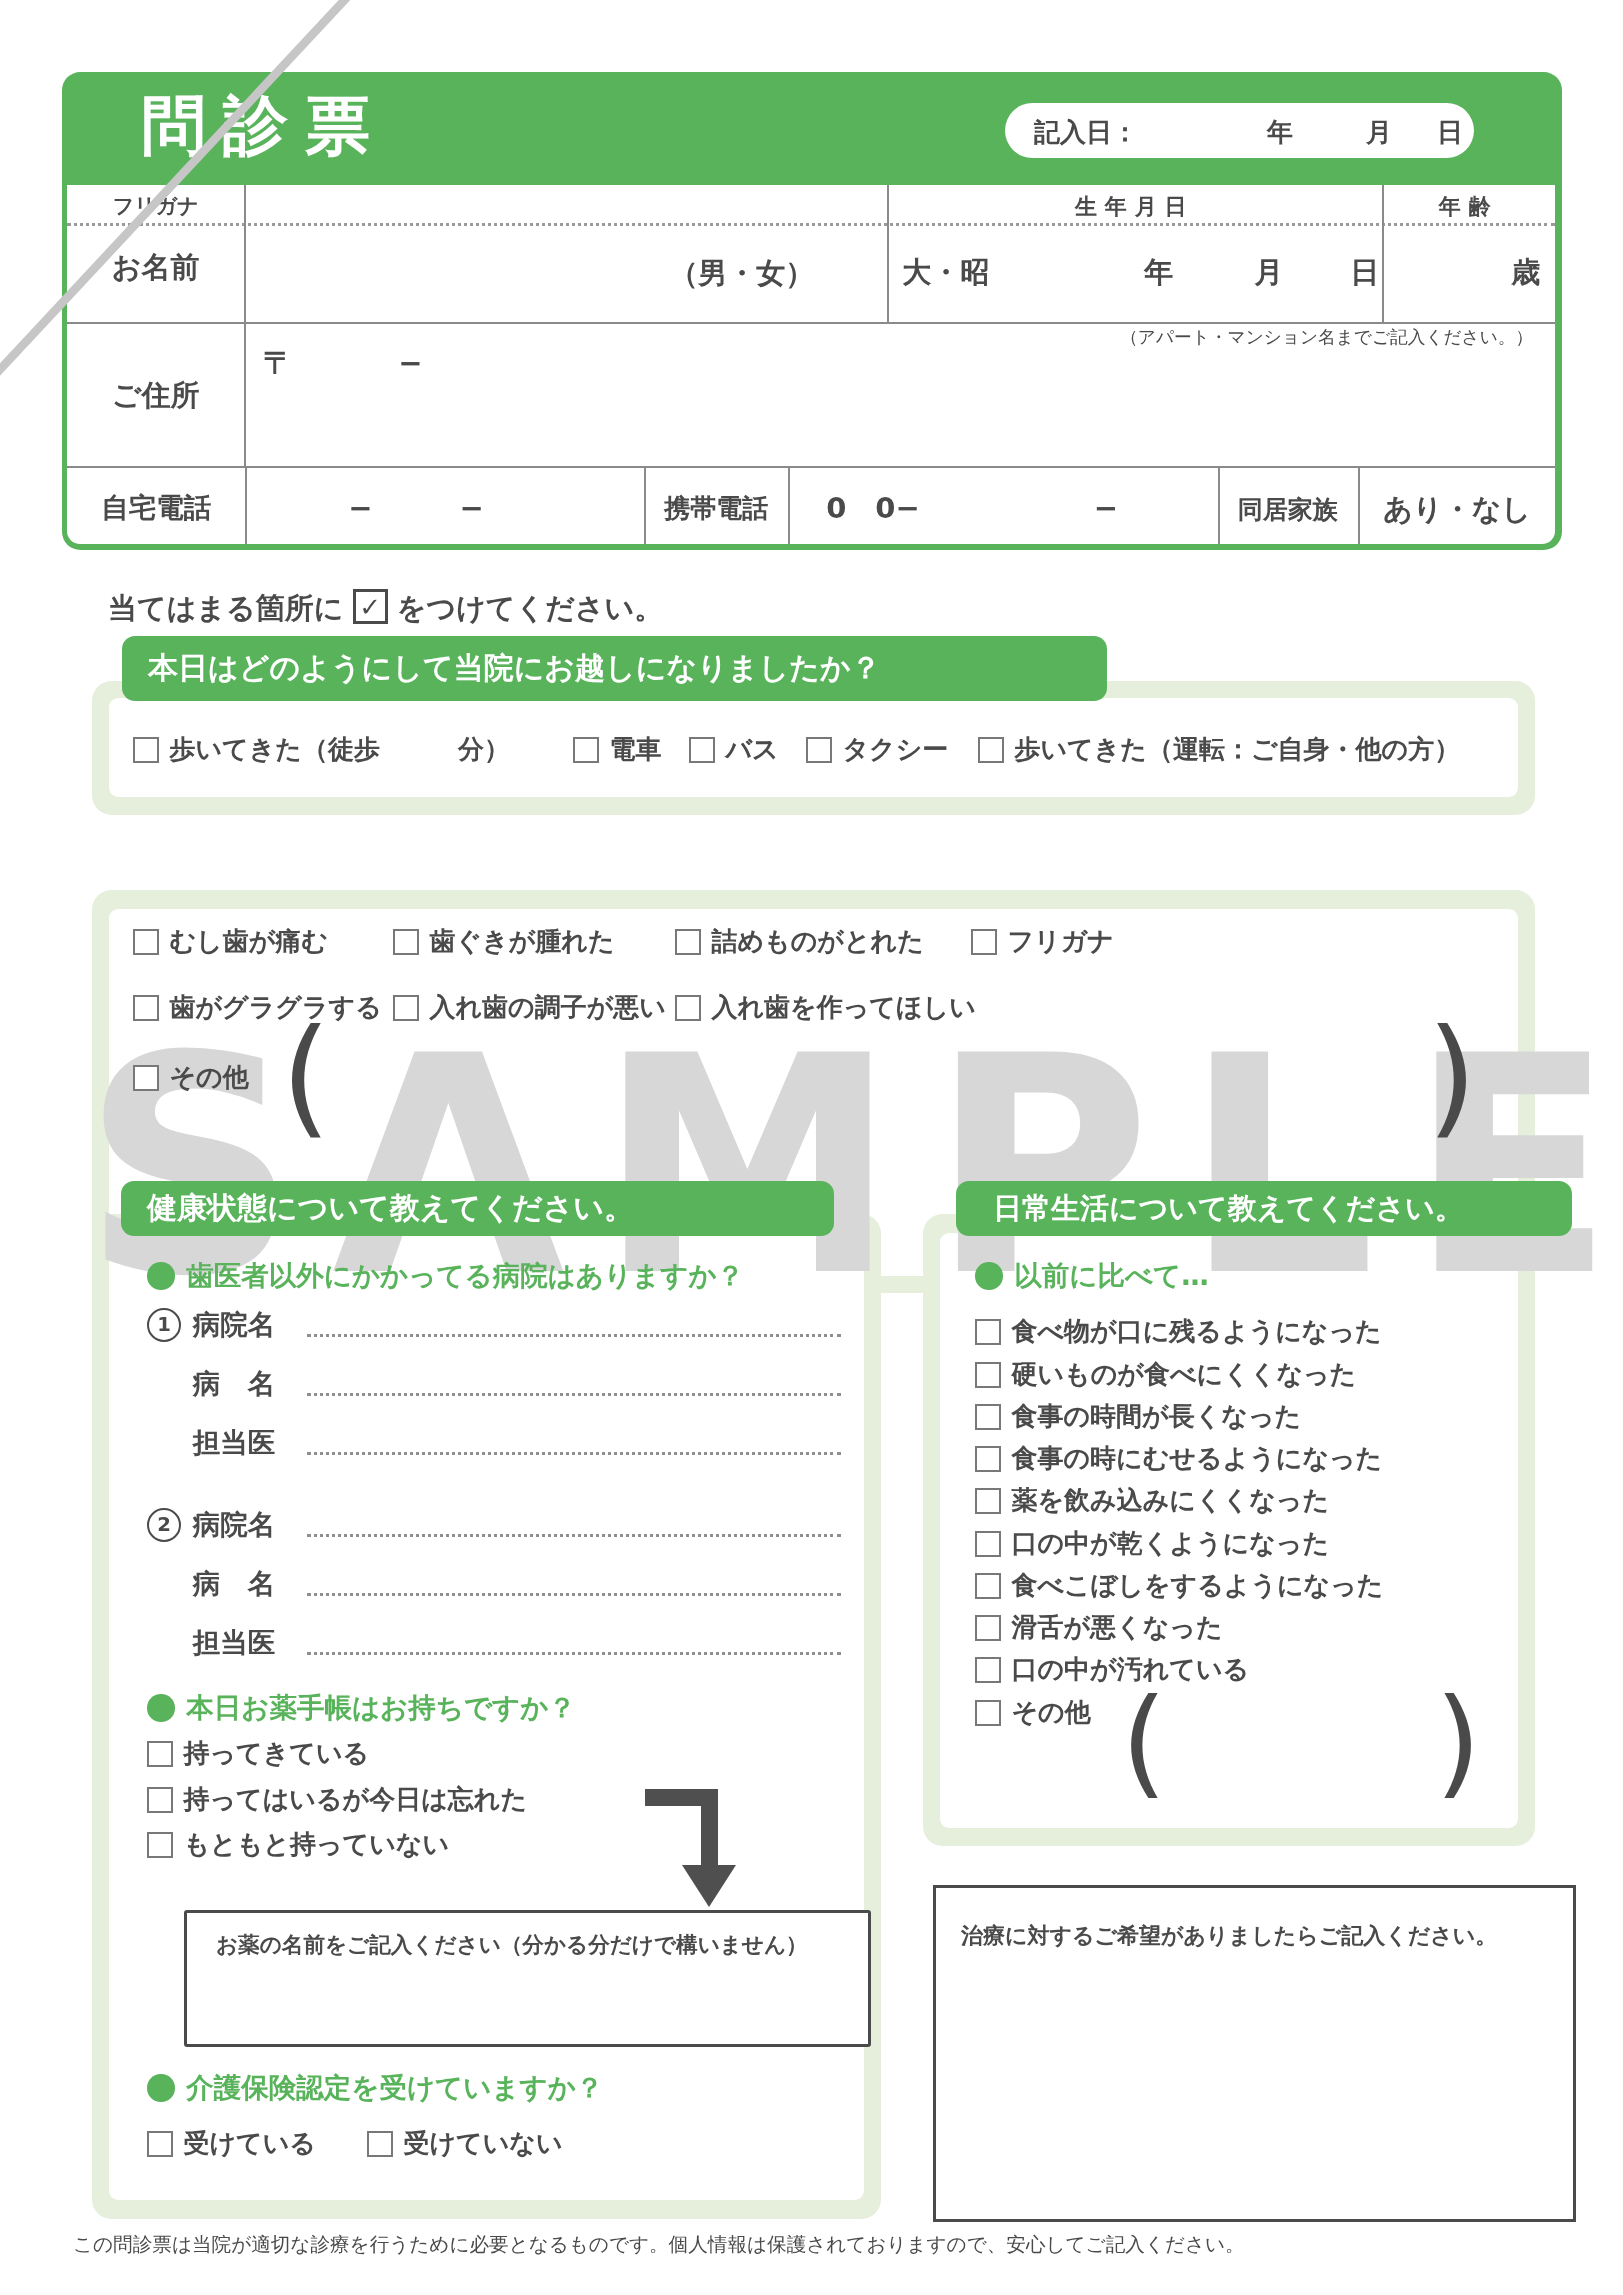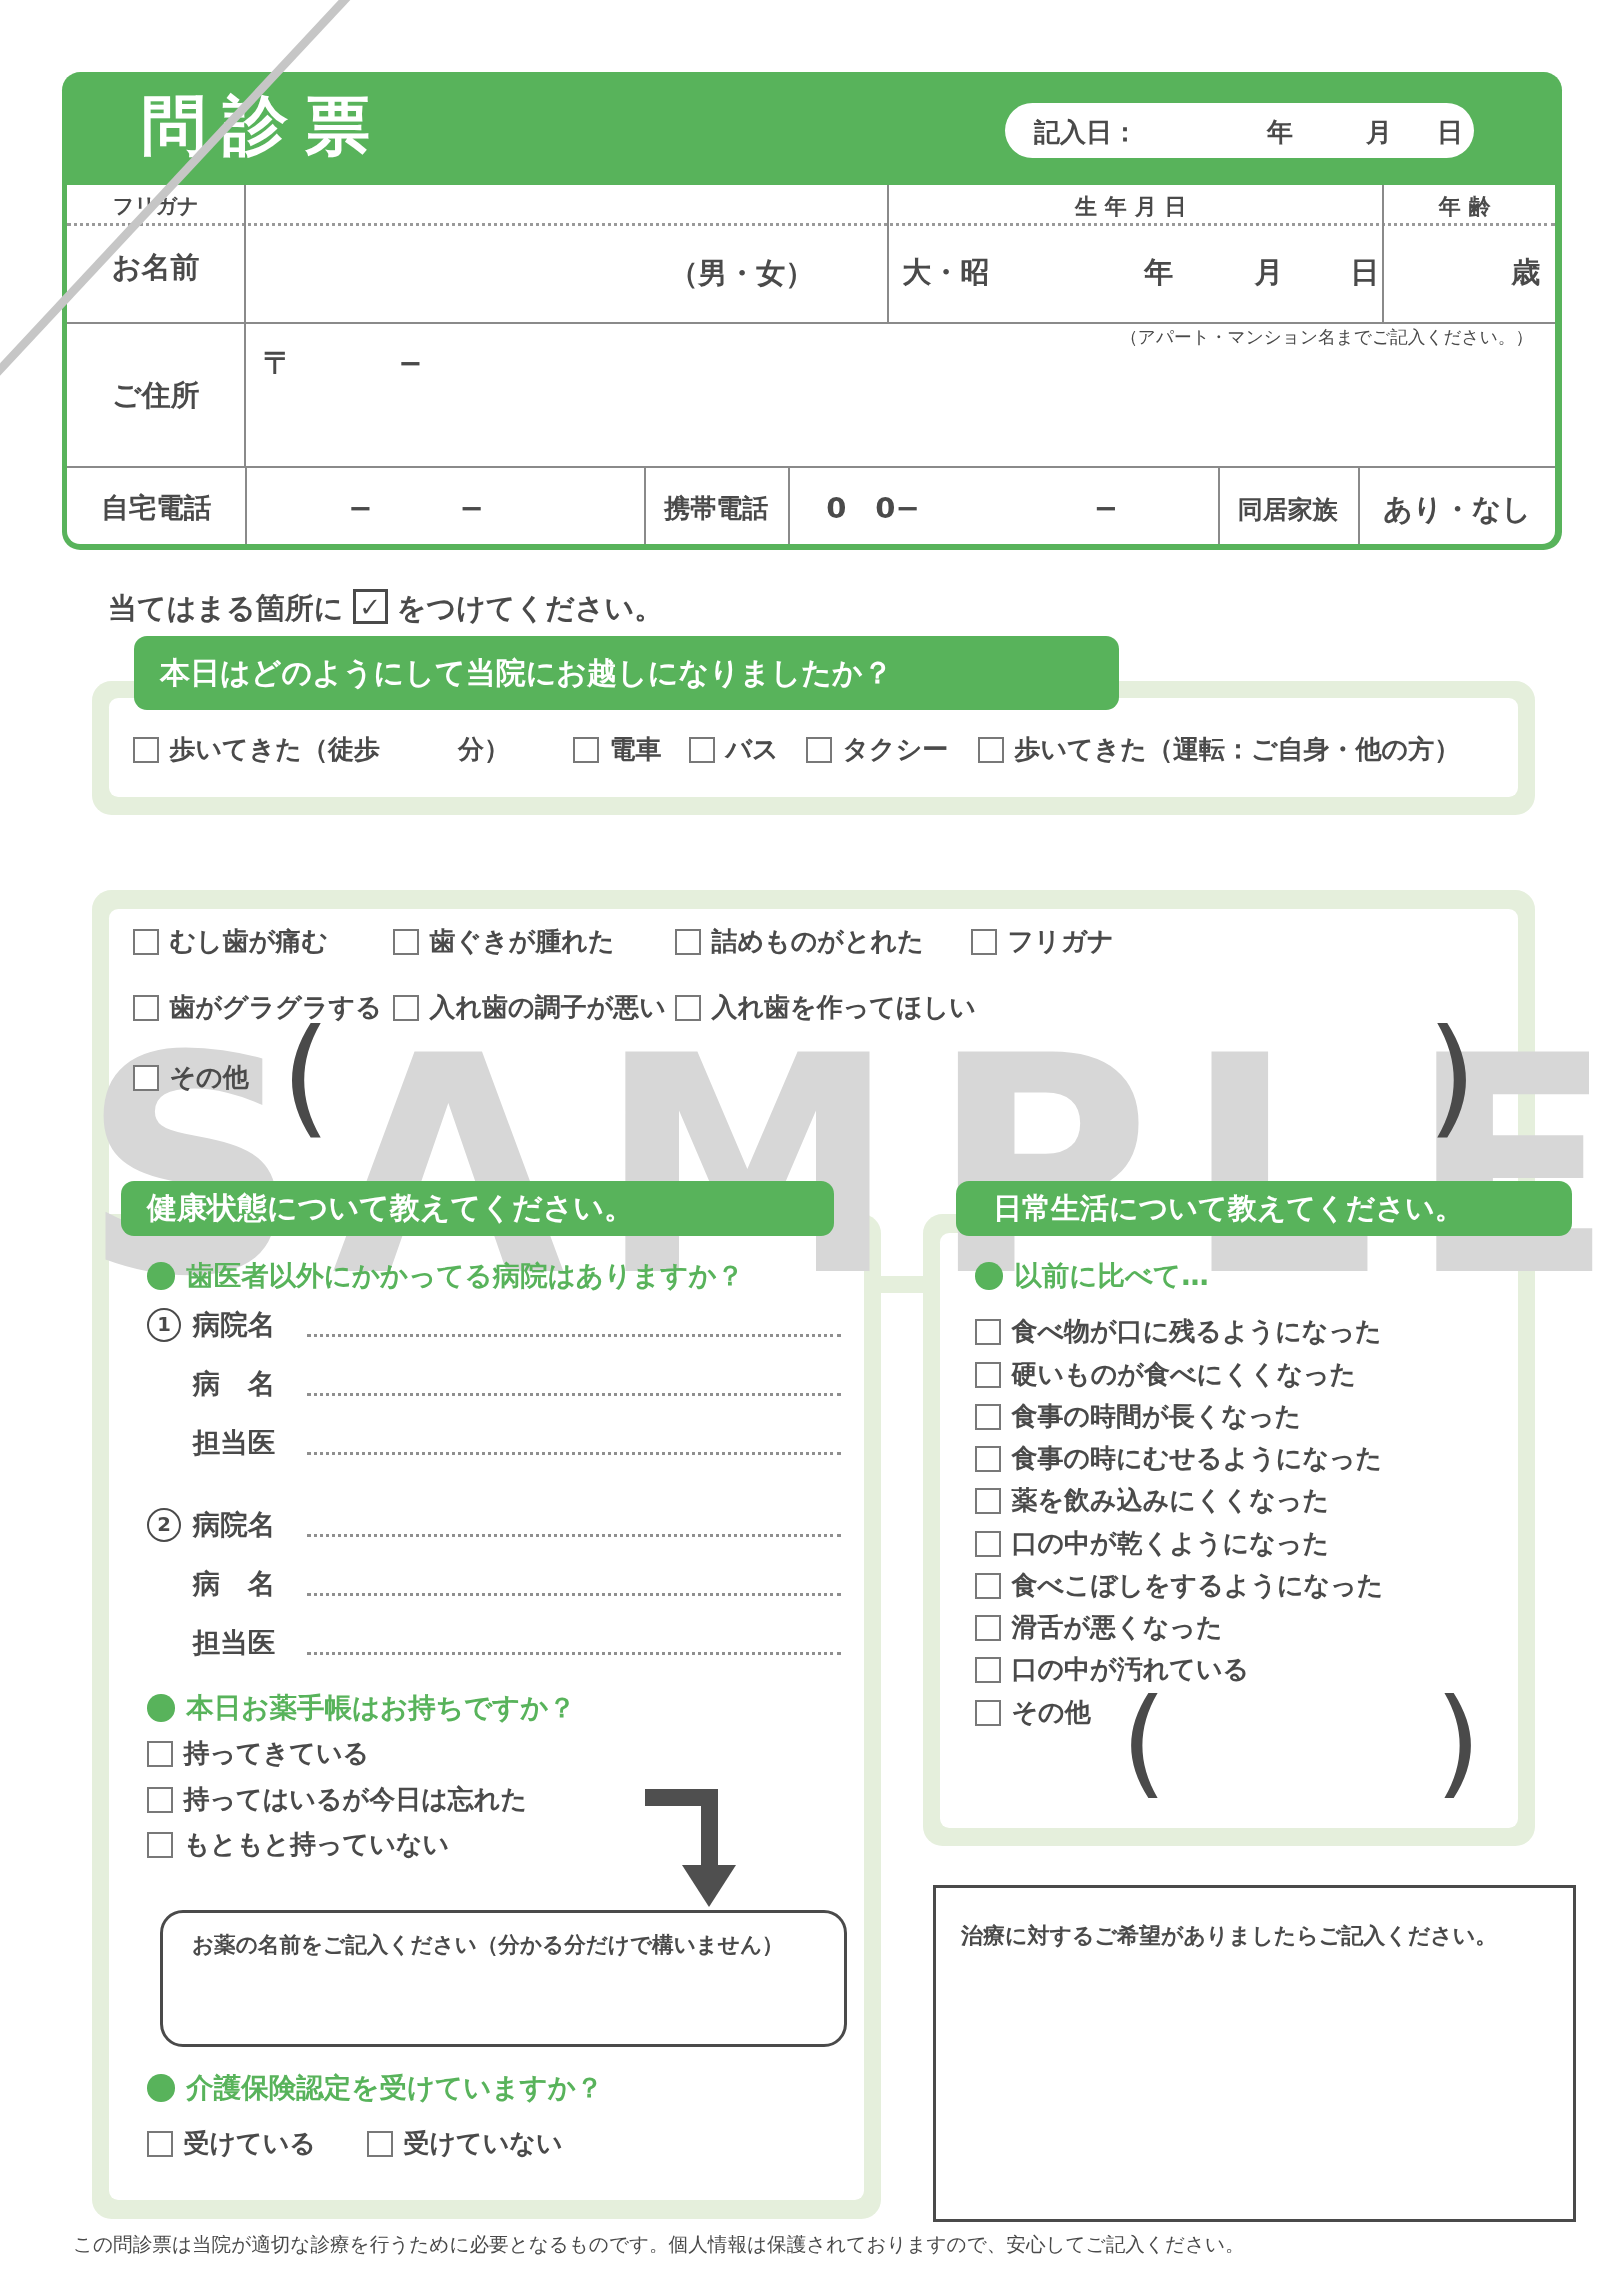--- a/index.html
+++ b/index.html
@@ -55,21 +55,21 @@
     display:flex; align-items:center; justify-content:center; font-size:19.6px; font-weight:bold;
     margin-right:11.8px; margin-bottom:1.3px;}
   .cnum.ghost{visibility:hidden;}
   .hlabel{font-size:27.5px; font-weight:bold; flex:none; width:99px; white-space:pre;}
   .dotline{flex:1; height:0; border-bottom:3.9px dotted #8f8f8f; margin-left:15.7px; margin-bottom:6.5px;}
   
   .arr{position:absolute; background:#4f4f4f; z-index:4;}
   .arrhead{position:absolute; width:0; height:0; z-index:4;
     border-left:27.5px solid transparent; border-right:27.5px solid transparent;
     border-top:42px solid #4f4f4f;}
-  .medbox{position:absolute; background:#fff; border:3.3px solid var(--ink); border-radius:23px; z-index:4;}
+  .medbox{position:absolute; background:#fff; border:3.3px solid var(--ink); border-radius:3px; z-index:4;margin-left:24px;}
   .medbox .note{position:absolute; left:29px; top:17px; font-size:21.6px; font-weight:bold; white-space:nowrap;}
   .treatbox{position:absolute; background:#fff; border:3.3px solid var(--ink); z-index:4;padding-left:32px;}
   .treatbox .note{position:absolute; left:25px; top:33px; font-size:22px; font-weight:bold; white-space:nowrap;}
   
   .watermark{position:absolute; left:82px; top:1017px; font-size:301px; font-weight:bold;
     color:#d7d7d7; letter-spacing:33px; line-height:1; z-index:2; pointer-events:none;}
   .diag{position:absolute; left:0; top:0; z-index:6; pointer-events:none;}
   .footer{position:absolute; left:73px; top:2231px; font-size:19.6px; color:var(--ink); white-space:nowrap;}
 </style>
 </head>
@@ -130,21 +130,21 @@
   <div class="instr">
     <span>当てはまる箇所に</span>
     <span class="chkdemo">
         <span>✓</span>
       </span>
     <span>をつけてください。</span>
   </div>
 
   <div class="panel" style="left:92px;top:681px;width:1443px;height:134px"></div>
   <div class="inner" style="left:109px;top:698px;width:1409px;height:99px"></div>
-  <div class="hdr" style="left:134px;top:636px;width:959px;height:74px">
+  <div class="hdr" style="left:122px;top:636px;width:959px;height:65px">
     <span>本日はどのようにして当院にお越しになりましたか？</span>
   </div>
   <div class="row" style="left:133px;top:732px">
       <span class="cb"></span>
       <span class="lbl">歩いてきた（徒歩　　　分）</span>
     </div>
   <div class="row" style="left:573px;top:732px">
       <span class="cb"></span>
       <span class="lbl">電車</span>
     </div>

